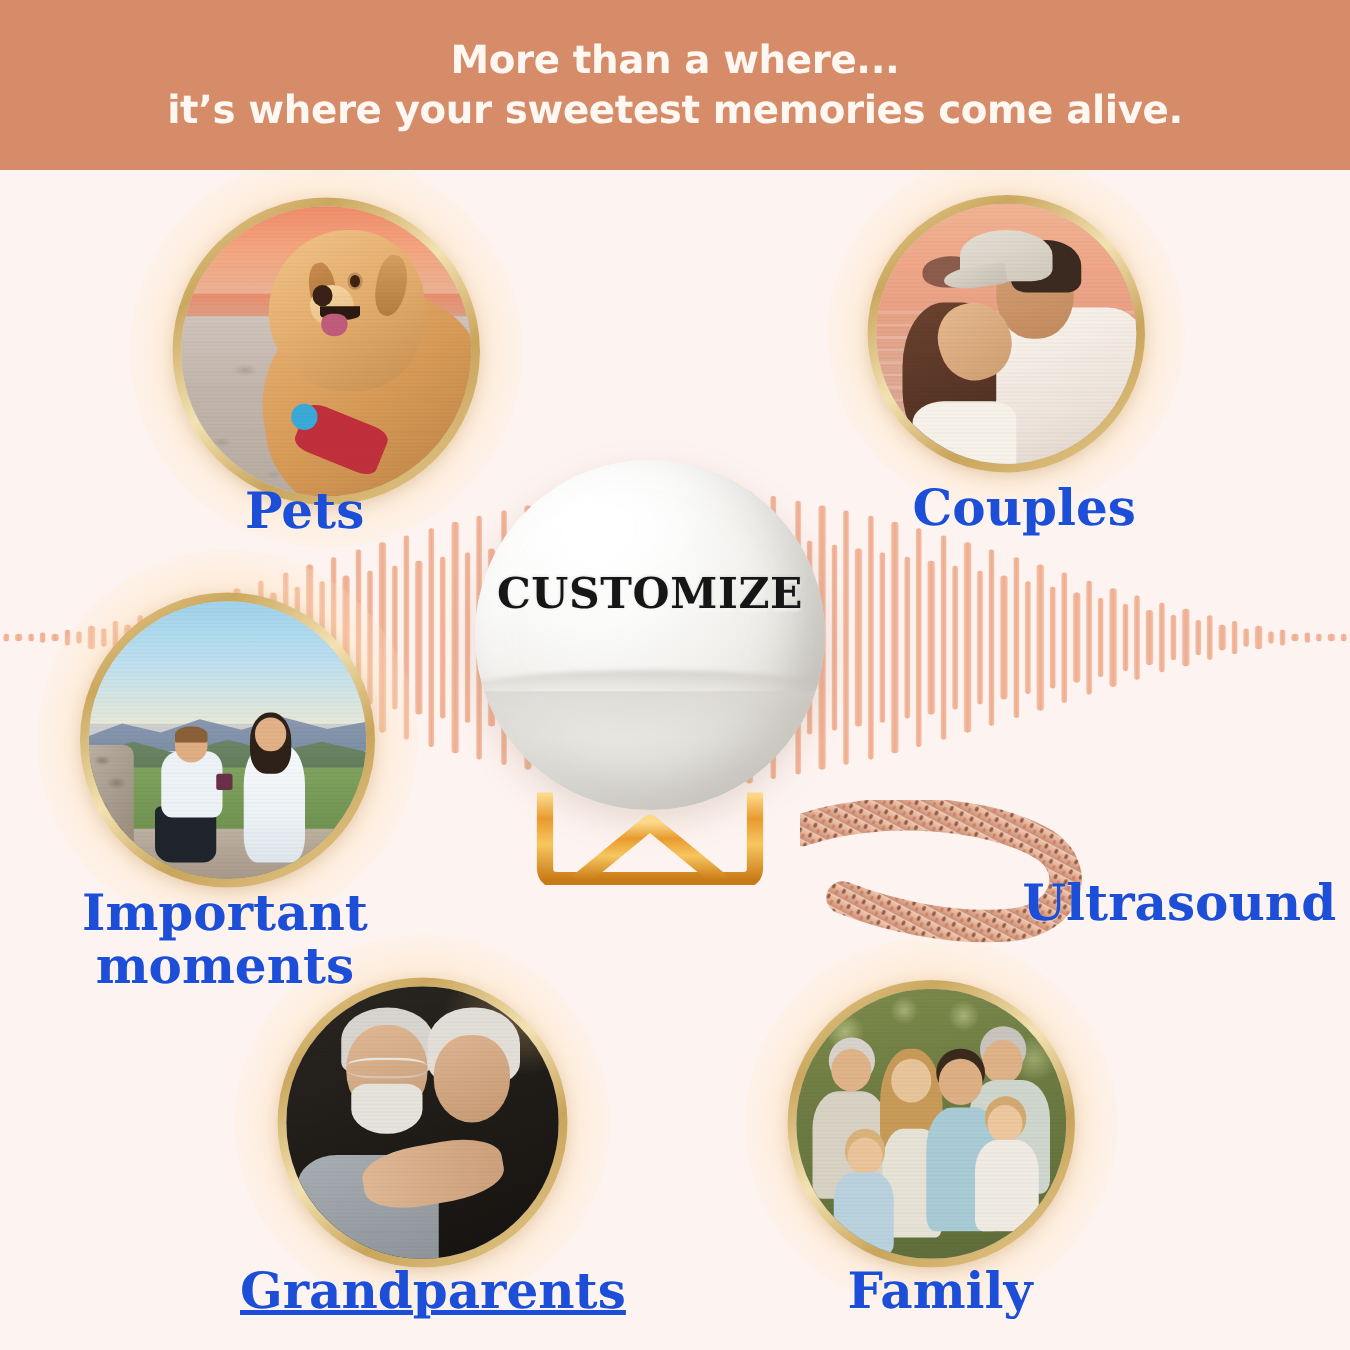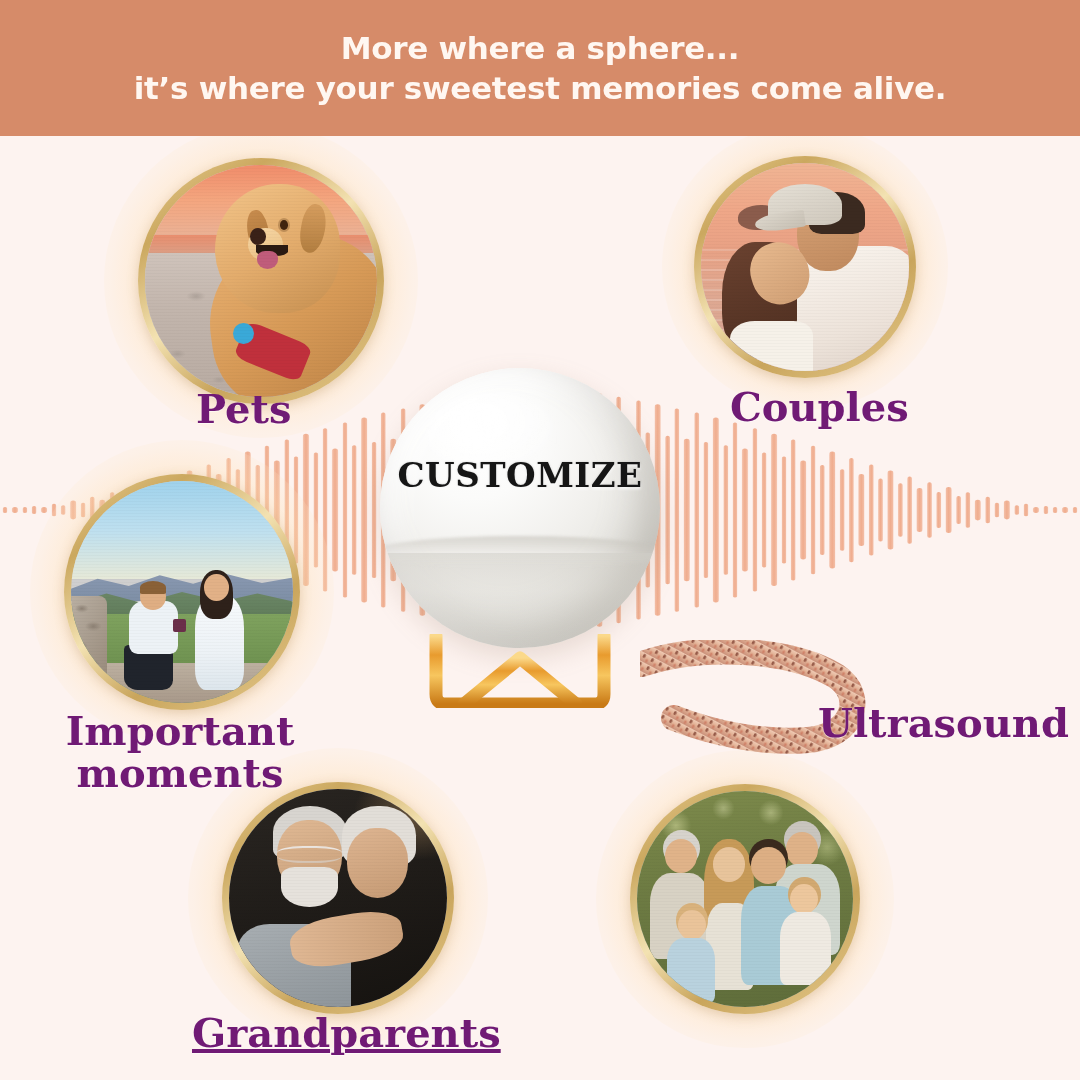--- a/index.html
+++ b/index.html
@@ -91,21 +91,21 @@
     box-shadow:0 3px 12px rgba(170,130,80,0.30);
   }
   .photo {
     width:100%; height:100%; border-radius:50%;
     overflow:hidden; position:relative;
     background:#cfcfcf;
   }
   .label {
     position:absolute; z-index:35;
     font-family:"DejaVu Serif", serif;
-    font-weight:700; color:#701a75;
+    font-weight:700; color:#1d4ed8;
     font-size:40px; line-height:1.06;
     white-space:pre-line;
     text-shadow:0 1px 0 rgba(255,255,255,0.55);
   }
 
   
   .scene { position:absolute; inset:0; }
 
   
   .pets-sky { position:absolute; left:0; top:0; width:100%; height:34%;
@@ -419,21 +419,21 @@
         <rect x="1061.8" y="147.0" width="6.5" height="6.0" rx="3.3"></rect>
         <rect x="11.7" y="147.0" width="6.5" height="6.0" rx="3.3"></rect>
         <rect x="1072.5" y="147.0" width="5" height="6.0" rx="2.5"></rect>
         <rect x="2.5" y="147.0" width="5" height="6.0" rx="2.5"></rect>
         <rect x="1081.7" y="147.0" width="5" height="6.0" rx="2.5"></rect>
         <rect x="-6.7" y="147.0" width="5" height="6.0" rx="2.5"></rect>
       </g>
   </svg>
 
   <div class="header-band">
-    <div class="header-line l1">More where a sphere...</div>
+    <div class="header-line l1">More than a where...</div>
     <div class="header-line l2">it’s where your sweetest memories come alive.</div>
   </div>
 
   <svg class="cord-ext" viewBox="0 0 230 120">
     <defs>
       <linearGradient id="cordG" x1="0" y1="0" x2="0" y2="1">
         <stop offset="0%" stop-color="#F0CBB4"></stop>
         <stop offset="50%" stop-color="#E0AE92"></stop>
         <stop offset="100%" stop-color="#C9907A"></stop>
       </linearGradient>
@@ -600,14 +600,15 @@
           <div class="fm-b" style="left:14%; top:68%; width:22%; height:30%; background:#B9D2DE;"></div>
 
           <div class="fm-h" style="left:70%; top:40%; width:15%; height:16%; background:#D2A971;"></div>
           <div class="fm-h" style="left:71%; top:43%; width:13%; height:14%; background:#EDC79D;"></div>
           <div class="fm-b" style="left:66%; top:56%; width:24%; height:34%; background:#EFEAE2;"></div>
           <div class="noise"></div>
         </div>
       </div>
     </div>
   </div>
+  <div class="label" style="left:678px; top:1012px;">Family</div>
 
 </div>
 
 </body></html>

